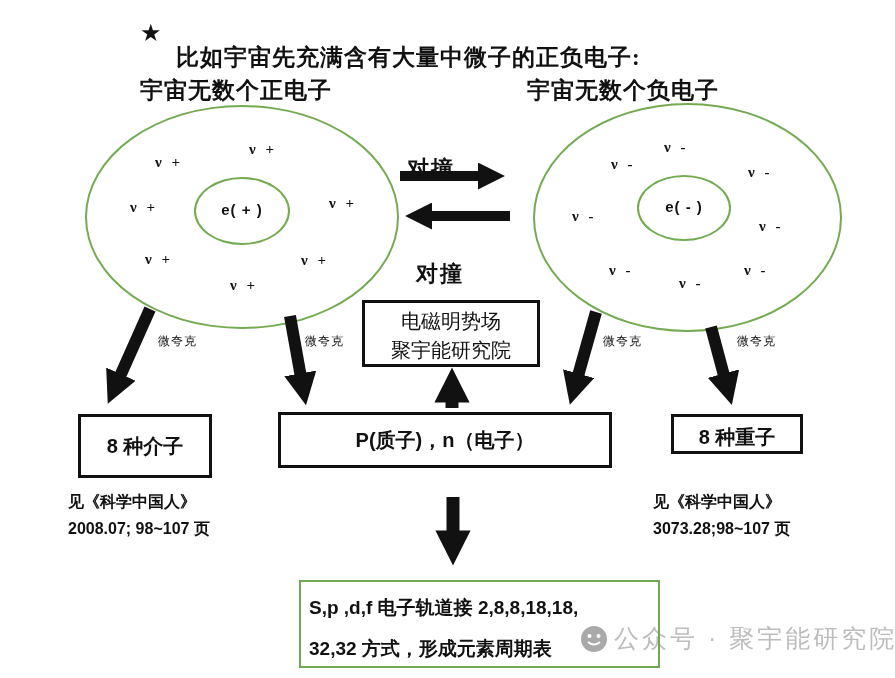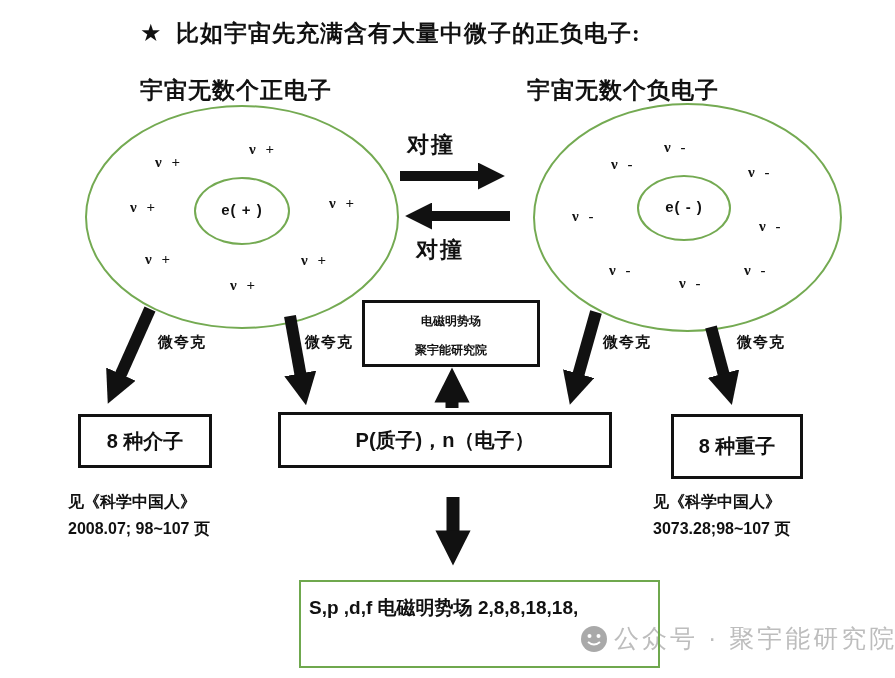--- a/index.html
+++ b/index.html
@@ -1,30 +1,30 @@
 <!DOCTYPE html>
 <html><head>
 <meta charset="utf-8">
 <style>
   html,body{margin:0;padding:0;background:#ffffff;}
   body{font-family:"Liberation Sans","DejaVu Sans",sans-serif;color:#111;}
   #canvas{position:relative;width:895px;height:678px;background:#fff;overflow:hidden;}
   .abs{position:absolute;}
   .title-star{font-size:24px;line-height:1;}
-  .title-text{font-size:23px;font-weight:bold;letter-spacing:1px;font-family:"Liberation Serif","DejaVu Serif",serif;}
+  .title-text{font-size:23px;font-weight:bold;letter-spacing:1px;font-family:"Liberation Serif","DejaVu Serif",serif;margin-top:24px;}
   .cloud-label{font-size:23px;font-weight:bold;letter-spacing:1px;font-family:"Liberation Serif","DejaVu Serif",serif;white-space:nowrap;}
   .ellipse{position:absolute;border:2px solid #74aa52;border-radius:50%;background:transparent;}
   .particle{position:absolute;font-size:15px;font-weight:bold;letter-spacing:3px;white-space:nowrap;font-family:"Liberation Serif","DejaVu Serif",serif;}
   .core-label{position:absolute;width:100%;text-align:center;font-size:15px;font-weight:bold;letter-spacing:1px;}
-  .collision-label{font-size:22px;font-weight:bold;letter-spacing:2px;font-family:"Liberation Serif","DejaVu Serif",serif;}
-  .mq-label{font-size:15px;font-weight:bold;letter-spacing:1px;font-family:"Liberation Serif","DejaVu Serif",serif;white-space:nowrap;}
+  .collision-label{font-size:22px;font-weight:bold;letter-spacing:2px;font-family:"Liberation Serif","DejaVu Serif",serif;margin-top:24px;}
+  .mq-label{font-size:12px;font-weight:normal;letter-spacing:1px;font-family:"Liberation Serif","DejaVu Serif",serif;white-space:nowrap;}
   .black-box{position:absolute;border:3px solid #111;background:#fff;display:flex;align-items:center;justify-content:center;box-sizing:border-box;}
   .box-label{font-size:20px;font-weight:bold;white-space:nowrap;}
   .field-box{position:absolute;border:3px solid #111;background:#fff;box-sizing:border-box;text-align:center;}
-  .field-line{font-size:12px;font-weight:bold;line-height:29px;white-space:nowrap;}
+  .field-line{font-size:20px;font-weight:normal;line-height:29px;white-space:nowrap;}
   .ref{position:absolute;}
   .ref-line{font-size:16px;font-weight:bold;line-height:27px;white-space:nowrap;}
   .orbit-box{position:absolute;border:2px solid #6fa84e;background:transparent;box-sizing:border-box;padding:5px 8px;z-index:6;}
   .orbit-line{font-size:19px;font-weight:bold;line-height:41px;white-space:nowrap;}
   .watermark{position:absolute;z-index:5;display:flex;align-items:center;color:#bdbdbd;}
   .watermark-text{font-size:25px;letter-spacing:3px;white-space:nowrap;margin-left:6px;}
   svg.arrows{position:absolute;left:0;top:0;z-index:4;}
   .txt{z-index:7;}
 </style>
 </head>
@@ -85,27 +85,27 @@
     <line x1="711" y1="327" x2="726" y2="383" stroke="#111" stroke-width="12" marker-end="url(#ah)"></line>
     <line x1="452" y1="408" x2="452" y2="392" stroke="#111" stroke-width="13" marker-end="url(#ah)"></line>
     <line x1="453" y1="497" x2="453" y2="541" stroke="#111" stroke-width="13" marker-end="url(#ah)"></line>
   </svg>
 
   <div class="field-box txt" style="left:362px;top:300px;width:178px;height:67px;padding-top:4px;">
     <div class="field-line">电磁明势场</div>
     <div class="field-line">聚宇能研究院</div>
   </div>
 
-  <div class="black-box txt" style="left:78px;top:414px;width:134px;height:54px;">
+  <div class="black-box txt" style="left:78px;top:414px;width:134px;height:64px;">
     <span class="box-label">8 种介子</span>
   </div>
   <div class="black-box txt" style="left:278px;top:412px;width:334px;height:56px;justify-content:center;">
     <span class="box-label">P(质子)，n（电子）</span>
   </div>
-  <div class="black-box txt" style="left:671px;top:414px;width:132px;height:65px;">
+  <div class="black-box txt" style="left:671px;top:414px;width:132px;height:40px;align-items:flex-end;">
     <span class="box-label">8 种重子</span>
   </div>
 
   <div class="ref txt" style="left:68px;top:488px;width:190px;">
     <div class="ref-line">见《科学中国人》</div>
     <div class="ref-line">2008.07; 98~107 页</div>
   </div>
   <div class="ref txt" style="left:653px;top:488px;width:175px;">
     <div class="ref-line">见《科学中国人》</div>
     <div class="ref-line">3073.28;98~107 页</div>
@@ -115,16 +115,17 @@
     <svg width="28" height="28" viewBox="0 0 28 28">
       <circle cx="14" cy="14" r="13" fill="#a9a9a9"></circle>
       <circle cx="9.5" cy="11" r="2" fill="#ffffff"></circle>
       <circle cx="18.5" cy="11" r="2" fill="#ffffff"></circle>
       <path d="M8 17 q6 5 12 0" stroke="#ffffff" stroke-width="2" fill="none"></path>
     </svg>
     <span class="watermark-text">公众号 · 聚宇能研究院</span>
   </div>
 
   <div class="orbit-box" style="left:299px;top:580px;width:361px;height:88px;">
-    <div class="orbit-line">S,p ,d,f 电磁明势场 2,8,8,18,18,</div>
+    <div class="orbit-line">S,p ,d,f 电子轨道接 2,8,8,18,18,</div>
+    <div class="orbit-line">32,32 方式，形成元素周期表</div>
   </div>
 
 </div>
 
 </body></html>

